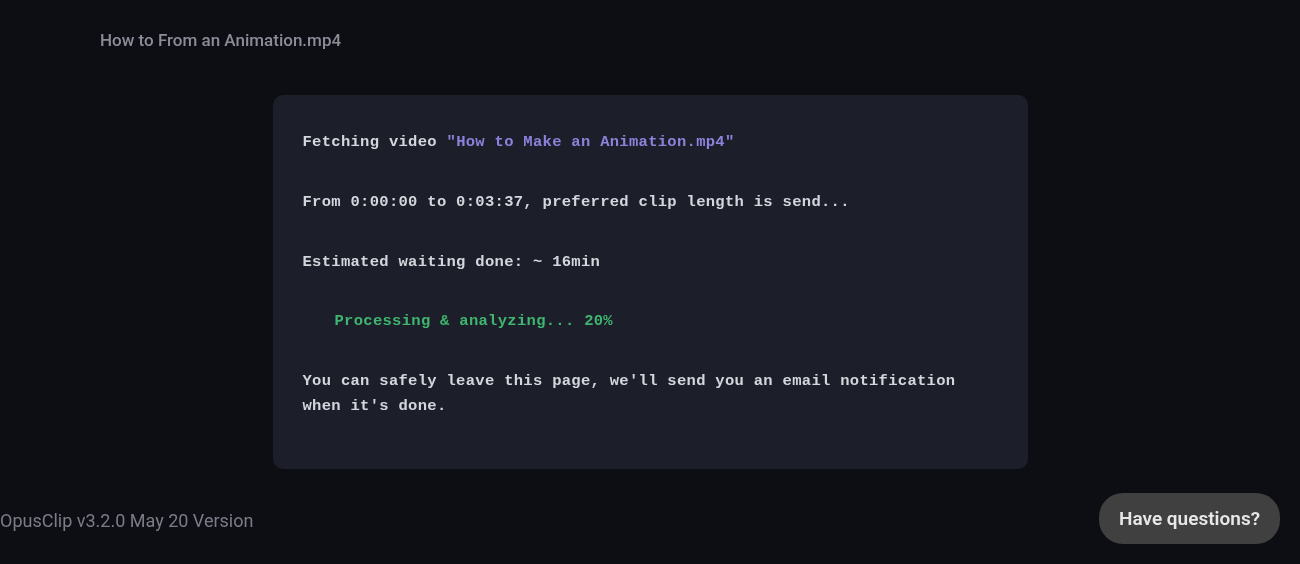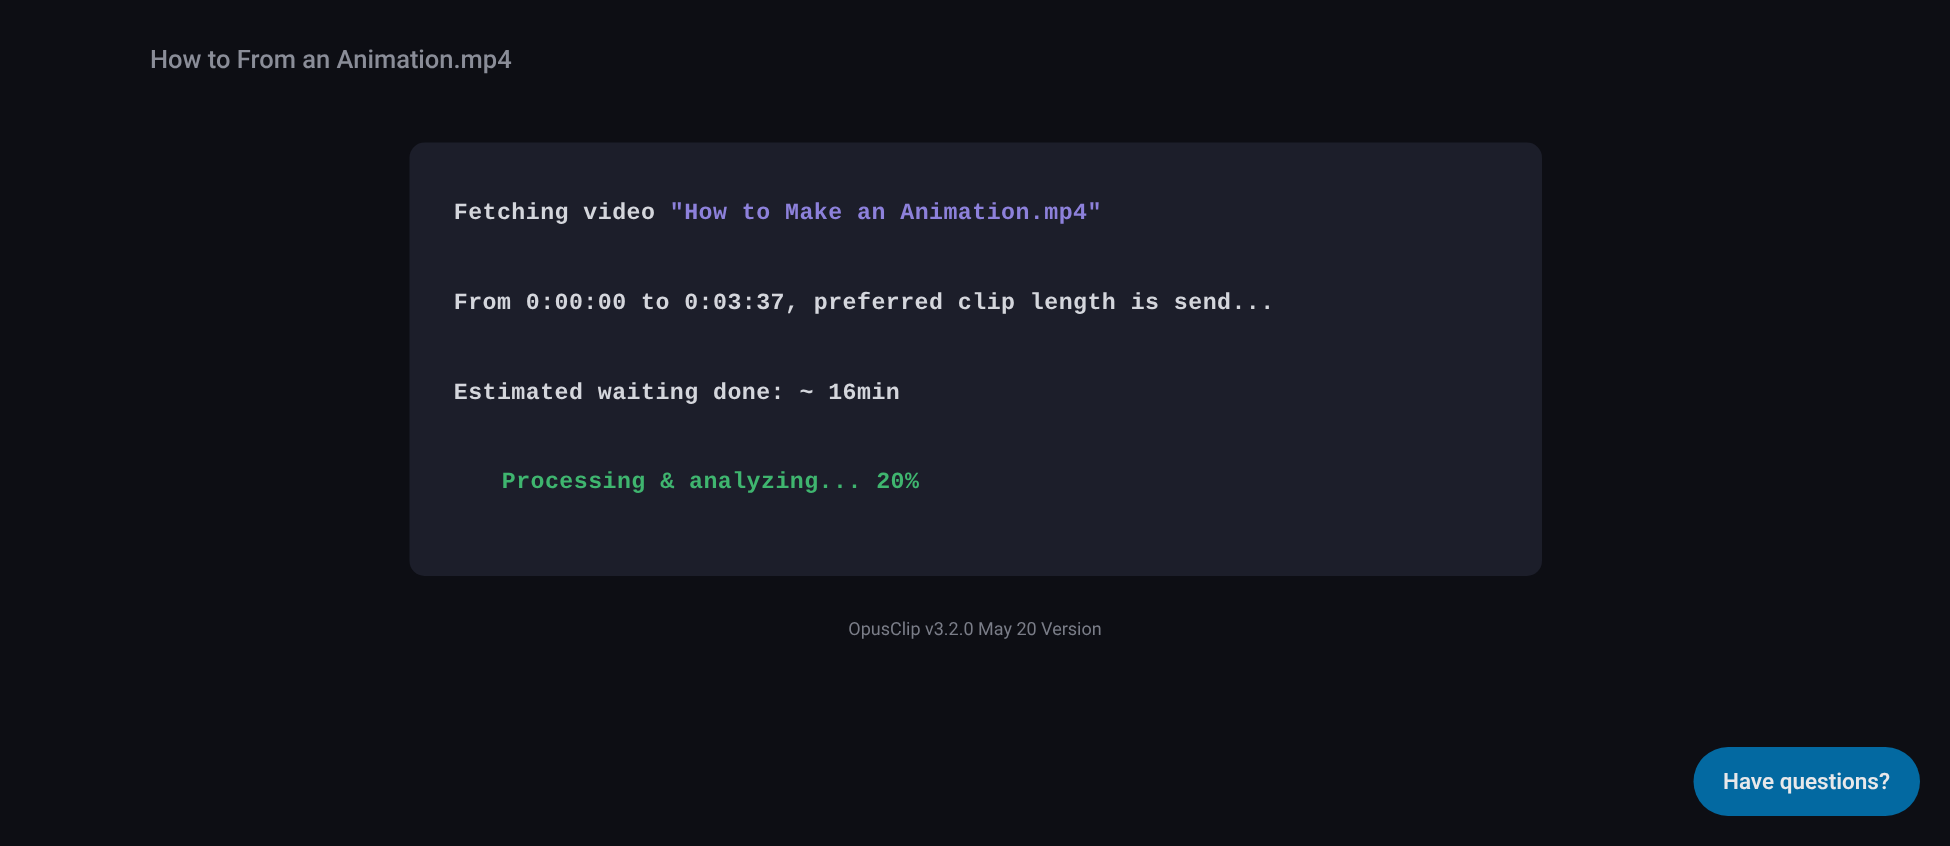--- a/index.html
+++ b/index.html
@@ -61,53 +61,54 @@
     .video-name-highlight {
       color: #8d81db;
     }
 
     .processing-line {
       color: #3fb56f;
       margin-left: 32px;
     }
 
     .footer-version {
-      text-align: center;
-      margin-top: 28px;
+      text-align: left;
+      margin-top: 41px;
       color: #7a7d88;
-      font-size: 12px;
+      font-size: 18px;
       font-weight: 400;
     }
 
     .help-button {
       position: absolute;
       bottom: 20px;
       right: 20px;
-      background-color: #0369a1;
+      background-color: #404040;
       color: #e8e8ea;
       padding: 14px 20px;
       border-radius: 24px;
-      font-size: 15px;
+      font-size: 19px;
       font-weight: 600;
       cursor: pointer;
       border: none;
       font-family: inherit;
     }
   </style>
 </head>
 <body>
 
 <div class="header">
   <span class="filename">How to From an Animation.mp4</span>
 </div>
 
 <div class="console-card">
   <div class="console-line">
     <span>Fetching video </span><span class="video-name-highlight">"How to Make an Animation.mp4"</span>
   </div>
   <div class="console-line">From 0:00:00 to 0:03:37, preferred clip length is send...</div>
   <div class="console-line">Estimated waiting done: ~ 16min</div>
   <div class="console-line processing-line">Processing &amp; analyzing... 20%</div>
+  <div class="console-line">You can safely leave this page, we'll send you an email notification when it's done.</div>
 </div>
 
 <div class="footer-version">OpusClip v3.2.0 May 20 Version</div>
 
 <button class="help-button">Have questions?</button>
 
 </body></html>

